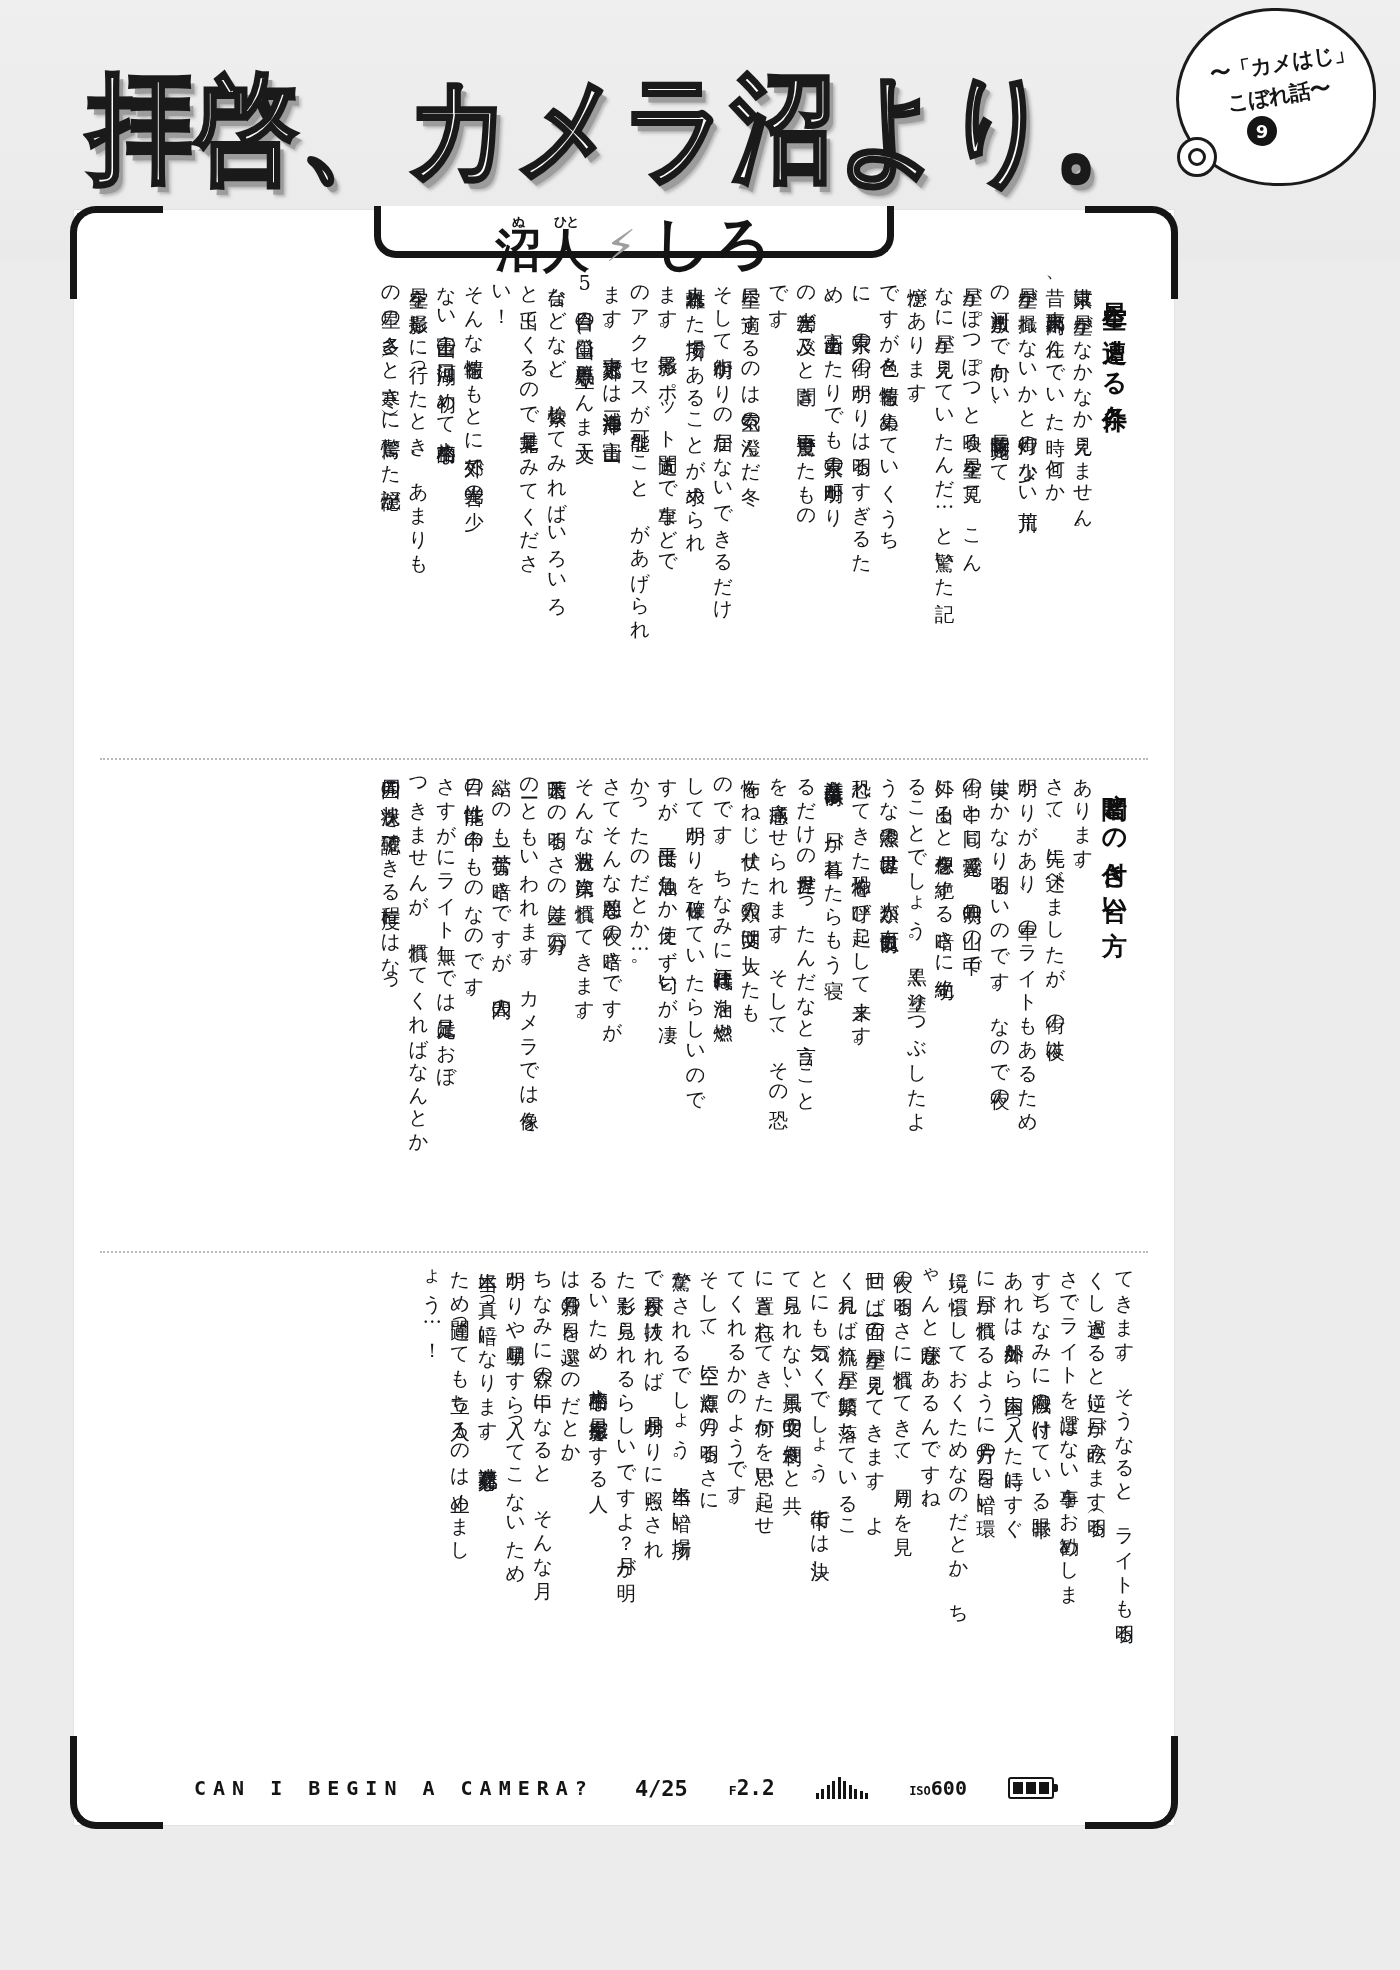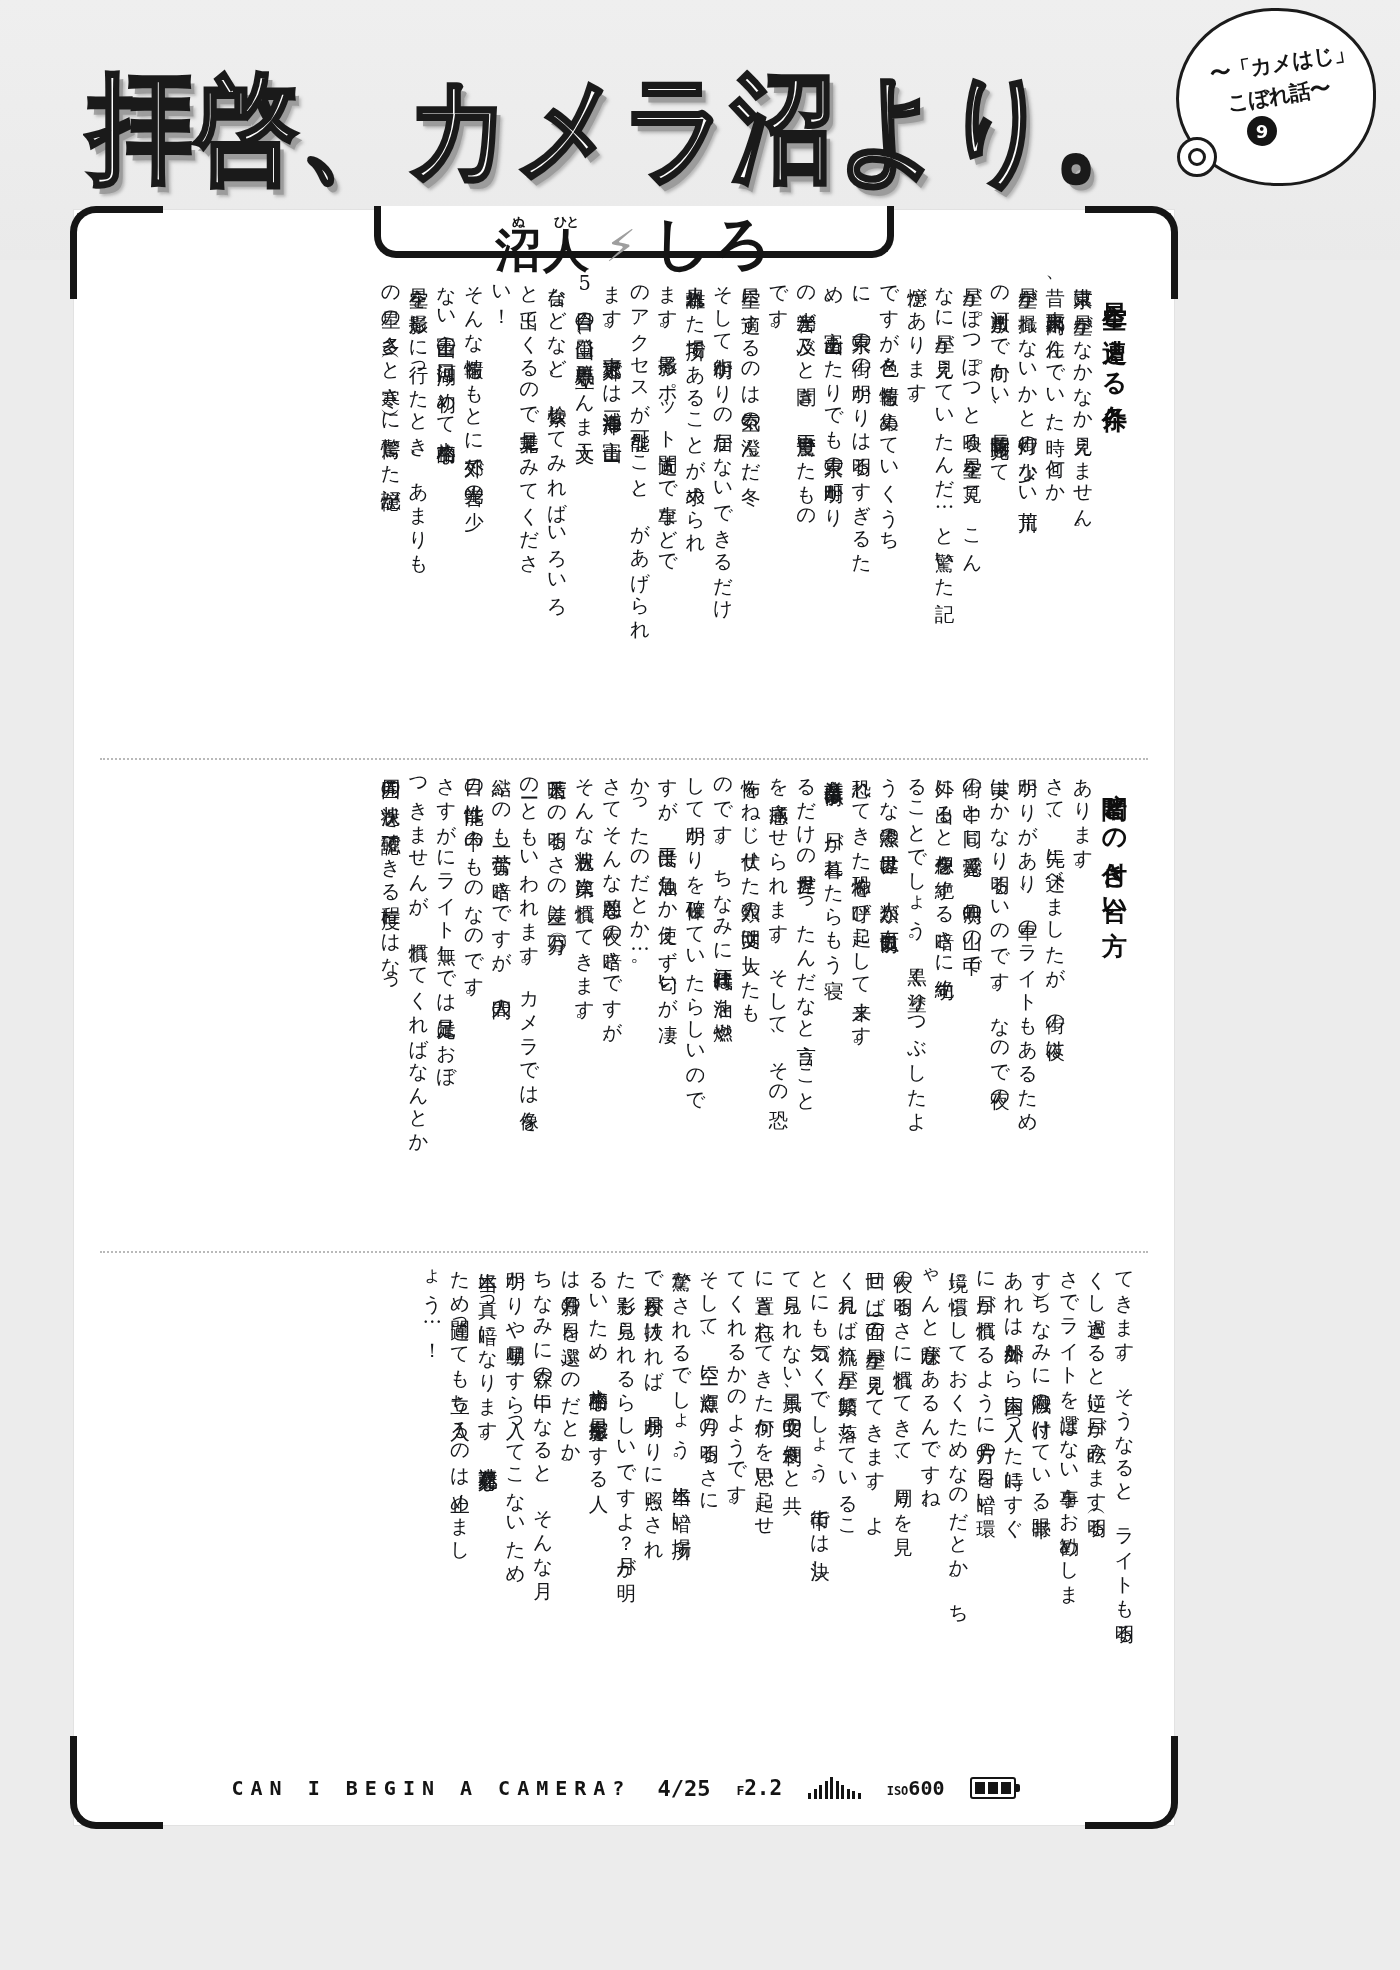--- a/index.html
+++ b/index.html
@@ -249,21 +249,21 @@
 
   
   .lcd {
     position: absolute;
     left: 120px;
     right: 120px;
     bottom: 18px;
     height: 38px;
     display: flex;
     align-items: center;
-    justify-content: center;
+    justify-content: space-between;
     gap: 26px;
   }
   .lcd-text {
     font-family: "DejaVu Sans Mono", "Liberation Mono", monospace;
     font-size: 20px;
     font-weight: 700;
     letter-spacing: 7px;
     color: #141414;
   }
   .lcd-shutter {

